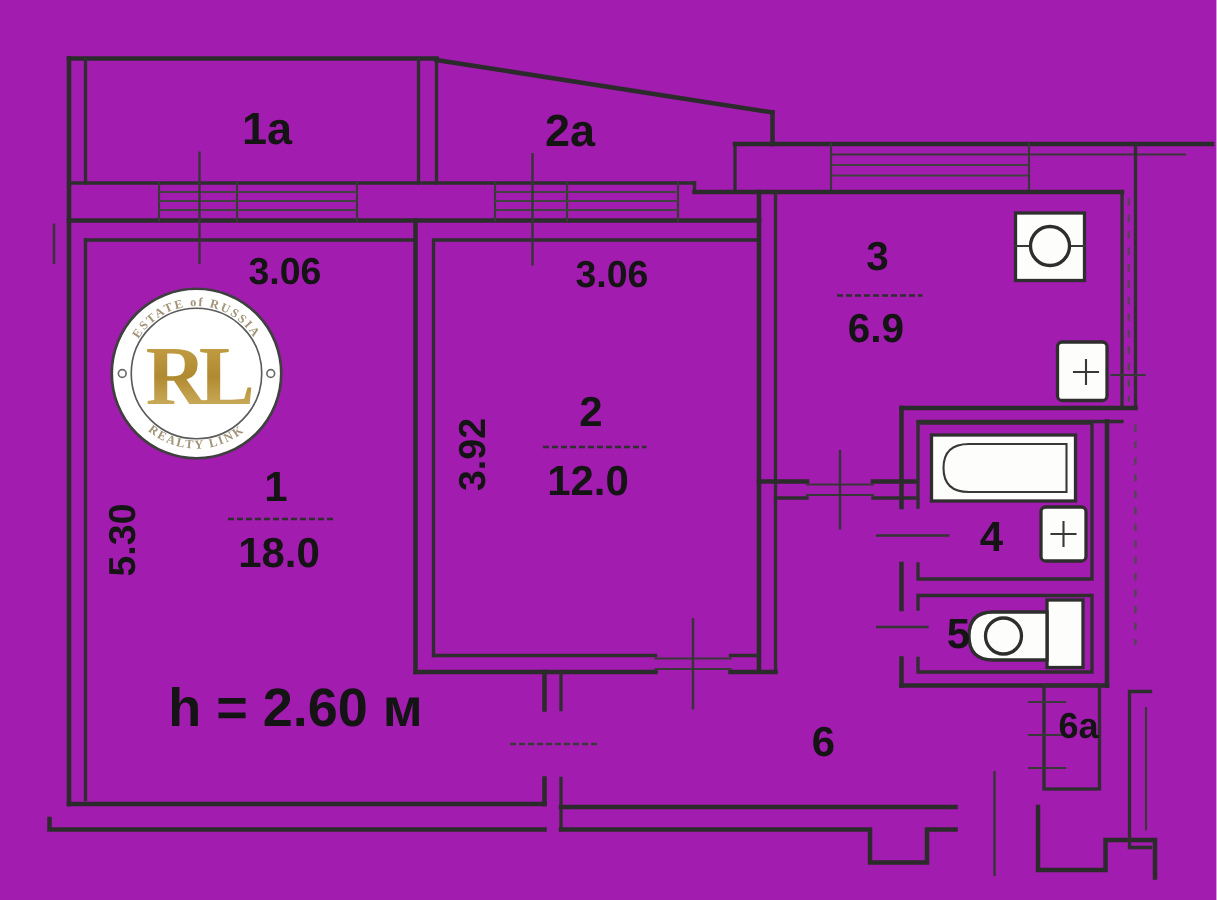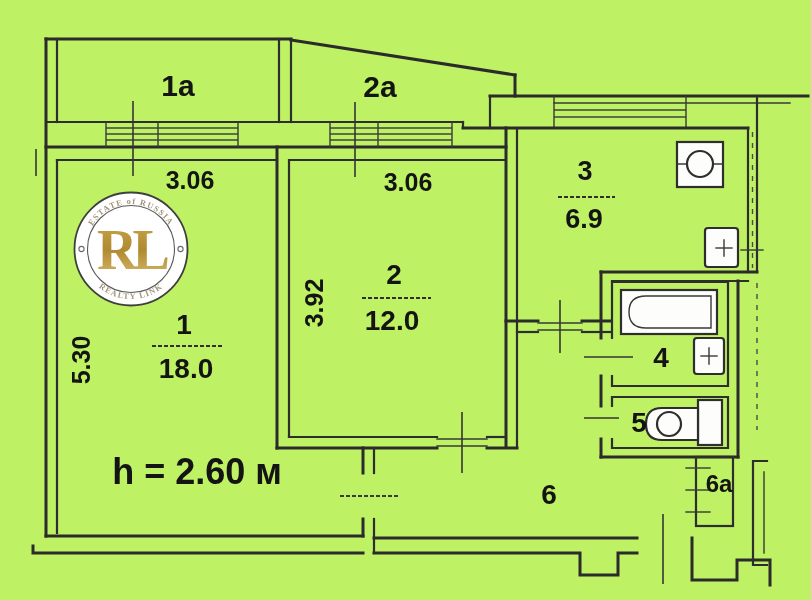--- a/index.html
+++ b/index.html
@@ -1,16 +1,16 @@
 <!DOCTYPE html>
 <html><head>
 <meta charset="utf-8">
 <style>
   html,body{margin:0;padding:0;background:#ffffff;}
-  .page{width:811px;height:600px;background:#bef264;position:relative;overflow:hidden;}
+  .page{width:811px;height:600px;background:#a21caf;position:relative;overflow:hidden;}
   svg{display:block;filter:blur(.3px);}
   .w   {stroke:#2b2b2b;stroke-width:3;  fill:none;stroke-linecap:square;}
   .w2  {stroke:#2e2e2e;stroke-width:2.2;fill:none;stroke-linecap:square;}
   .thin{stroke:#383838;stroke-width:1.4;fill:none;stroke-linecap:square;}
   .hatch{stroke:#414141;stroke-width:1.3;fill:none;}
   .tick{stroke:#353535;stroke-width:1.6;fill:none;}
   .tickdash{stroke:#3a3a3a;stroke-width:1.8;fill:none;stroke-dasharray:4 2;}
   .dashline{stroke:#4a4a4a;stroke-width:1.4;fill:none;stroke-dasharray:5 6;}
   .fixfill{fill:#fdfdfc;}
   .lbl{font-family:"Liberation Sans",sans-serif;font-weight:bold;fill:#141414;}

